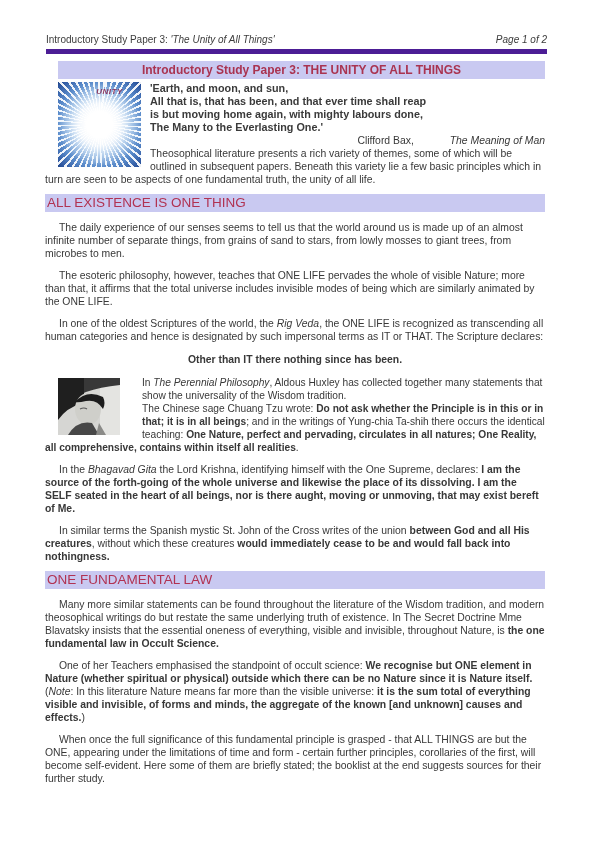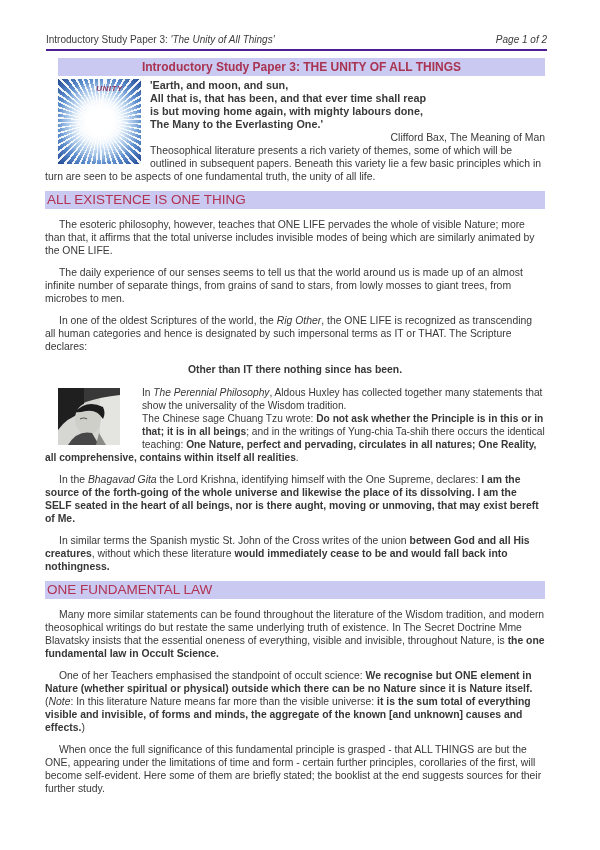--- a/index.html
+++ b/index.html
@@ -4,21 +4,21 @@
 <style>
   html,body{margin:0;padding:0;}
   body{
     width:600px;height:850px;background:#ffffff;
     font-family:"Liberation Sans",sans-serif;color:#383838;
     position:relative;overflow:hidden;
   }
   .page-header{
     display:flex;justify-content:space-between;align-items:flex-end;
     margin:34px 53px 0 46px;padding-bottom:4px;
-    border-bottom:2px solid #4c1d95;
+    border-bottom:5px solid #4c1d95;
     font-size:10px;color:#3c3c3c;
   }
   .content{margin:0 55px 0 45px;}
   .title-bar{
     margin:7px 0 0 13px;height:18px;line-height:18px;
     background:#c9c9f1;color:#a93350;
     font-size:12px;font-weight:bold;text-align:center;
   }
   .opening{margin-top:3px;font-size:10.4px;line-height:13px;}
   .unity-img{
@@ -67,28 +67,28 @@
   <div class="opening">
     <div class="unity-img">
       <span class="unity-label">UNITY</span>
     </div>
     <div class="quote">
       <div>'Earth, and moon, and sun,</div>
       <div>All that is, that has been, and that ever time shall reap</div>
       <div>is but moving home again, with mighty labours done,</div>
       <div>The Many to the Everlasting One.'</div>
     </div>
-    <div class="attribution"><span>Clifford Bax, </span><span style="">The Meaning of Man</span></div>
+    <div class="attribution"><span>Clifford Bax, </span><span style="font-style: italic; margin-left: 33px;">The Meaning of Man</span></div>
     <p class="intro"><span>Theosophical literature presents a rich variety of themes, some of which will be outlined in subsequent papers. Beneath this variety lie a few basic principles which in turn are seen to be aspects of one fundamental truth, the unity of all life.</span></p>
   </div>
 
   <div class="section-heading">ALL EXISTENCE IS ONE THING</div>
+  <p class="body indent"><span>The daily experience of our senses seems to tell us that the world around us is made up of an almost infinite number of separate things, from grains of sand to stars, from lowly mosses to giant trees, from microbes to men.</span></p>
   <p class="body indent"><span>The esoteric philosophy, however, teaches that ONE LIFE pervades the whole of visible Nature; more than that, it affirms that the total universe includes invisible modes of being which are similarly animated by the ONE LIFE.</span></p>
-  <p class="body indent"><span>The daily experience of our senses seems to tell us that the world around us is made up of an almost infinite number of separate things, from grains of sand to stars, from lowly mosses to giant trees, from microbes to men.</span></p>
-  <p class="body indent"><span>In one of the oldest Scriptures of the world, the </span><span style="font-style: italic;">Rig Other</span><span>, the ONE LIFE is recognized as transcending all human categories and hence is designated by such impersonal terms as IT or THAT. The Scripture declares:</span></p>
+  <p class="body indent"><span>In one of the oldest Scriptures of the world, the </span><span style="font-style: italic;">Rig Veda</span><span>, the ONE LIFE is recognized as transcending all human categories and hence is designated by such impersonal terms as IT or THAT. The Scripture declares:</span></p>
   <p class="scripture">Other than IT there nothing since has been.</p>
 
   <div class="huxley-block">
     <div class="huxley-photo">
       <svg width="62" height="57" viewBox="0 0 62 57" xmlns="http://www.w3.org/2000/svg">
         <rect width="62" height="57" fill="#d6d6d3"></rect>
         <rect x="42" width="20" height="57" fill="#e4e4e1"></rect>
         <path d="M0 0 H62 V7 Q42 9 28 14 Q10 21 0 34 Z" fill="#383838"></path>
         <path d="M0 0 H26 V24 Q8 30 0 42 Z" fill="#1f1f1f"></path>
         <ellipse cx="30" cy="31" rx="13" ry="16" fill="#cfcfca"></ellipse>
@@ -96,20 +96,20 @@
         <path d="M22 31 q4 -2 7 0" stroke="#5a5a5a" stroke-width="1.2" fill="none"></path>
         <path d="M10 57 Q19 42 34 45 L41 57 Z" fill="#474747"></path>
         <path d="M41 45 L48 57 H38 Z" fill="#8b8b88"></path>
       </svg>
     </div>
     <p><span>In </span><span style="font-style: italic;">The Perennial Philosophy</span><span>, Aldous Huxley has collected together many statements that show the universality of the Wisdom tradition.</span></p>
     <p><span>The Chinese sage Chuang Tzu wrote: </span><span style="font-weight: bold;">Do not ask whether the Principle is in this or in that; it is in all beings</span><span>; and in the writings of Yung-chia Ta-shih there occurs the identical teaching: </span><span style="font-weight: bold;">One Nature, perfect and pervading, circulates in all natures; One Reality, all comprehensive, contains within itself all realities</span><span>.</span></p>
   </div>
 
   <p class="body indent"><span>In the </span><span style="font-style: italic;">Bhagavad Gita</span><span> the Lord Krishna, identifying himself with the One Supreme, declares: </span><span style="font-weight: bold;">I am the source of the forth-going of the whole universe and likewise the place of its dissolving. I am the SELF seated in the heart of all beings, nor is there aught, moving or unmoving, that may exist bereft of Me.</span></p>
-  <p class="body indent"><span>In similar terms the Spanish mystic St. John of the Cross writes of the union </span><span style="font-weight: bold;">between God and all His creatures</span><span>, without which these literature </span><span style="font-weight: bold;">would immediately cease to be and would fall back into nothingness.</span></p>
+  <p class="body indent"><span>In similar terms the Spanish mystic St. John of the Cross writes of the union </span><span style="font-weight: bold;">between God and all His creatures</span><span>, without which these creatures </span><span style="font-weight: bold;">would immediately cease to be and would fall back into nothingness.</span></p>
 
   <div class="section-heading">ONE FUNDAMENTAL LAW</div>
   <p class="body indent"><span>Many more similar statements can be found throughout the literature of the Wisdom tradition, and modern theosophical writings do but restate the same underlying truth of existence. In The Secret Doctrine Mme Blavatsky insists that the essential oneness of everything, visible and invisible, throughout Nature, is </span><span style="font-weight: bold;">the one fundamental law in Occult Science.</span></p>
   <p class="body indent"><span>One of her Teachers emphasised the standpoint of occult science: </span><span style="font-weight: bold;">We recognise but ONE element in Nature (whether spiritual or physical) outside which there can be no Nature since it is Nature itself.</span><span> (</span><span style="font-style: italic;">Note</span><span>: In this literature Nature means far more than the visible universe: </span><span style="font-weight: bold;">it is the sum total of everything visible and invisible, of forms and minds, the aggregate of the known [and unknown] causes and effects.</span><span>)</span></p>
   <p class="body indent"><span>When once the full significance of this fundamental principle is grasped - that ALL THINGS are but the ONE, appearing under the limitations of time and form - certain further principles, corollaries of the first, will become self-evident. Here some of them are briefly stated; the booklist at the end suggests sources for their further study.</span></p>
 
 </div>
 
 </body></html>

